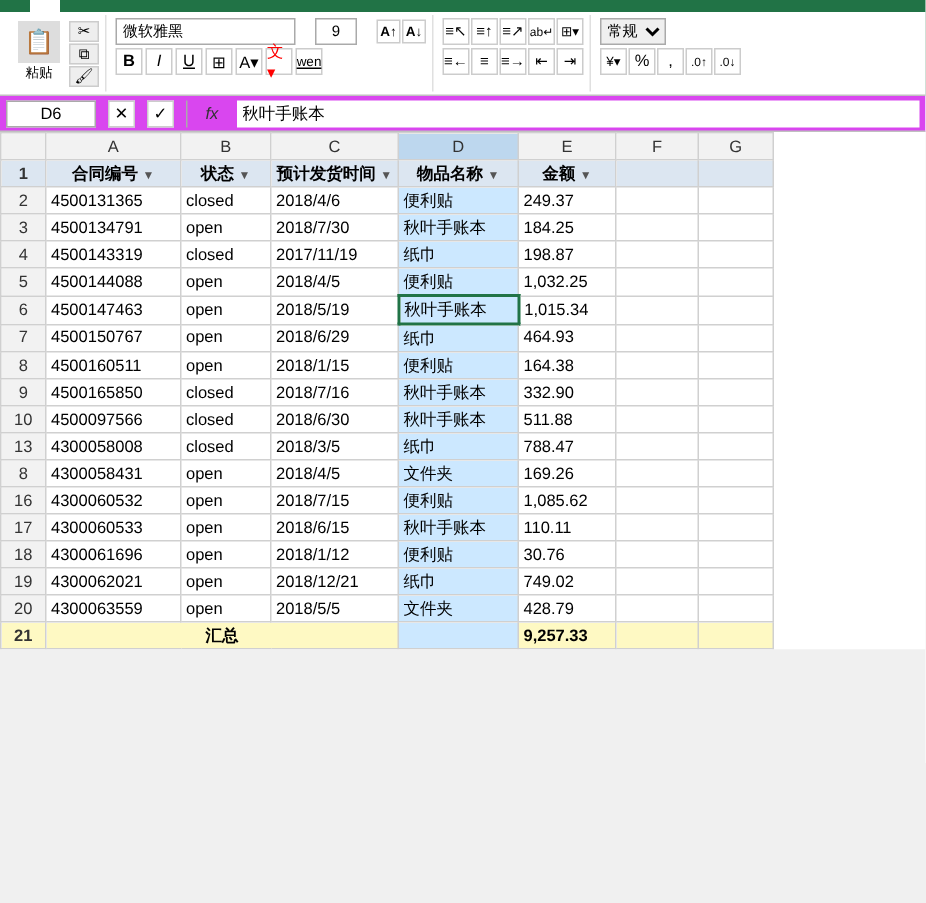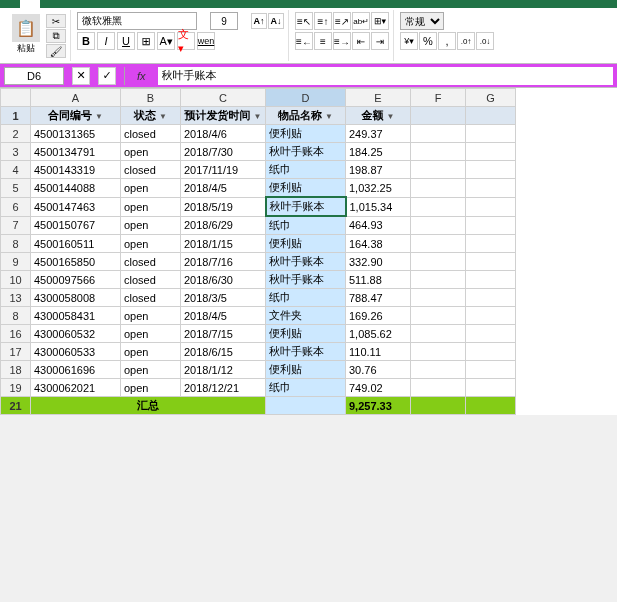--- a/index.html
+++ b/index.html
@@ -56,21 +56,21 @@
     .col-b { width: 60px; }
     .col-c { width: 85px; }
     .col-d { width: 80px; }
     .col-e { width: 65px; }
     .col-f { width: 55px; }
     .col-g { width: 50px; }
     td { vertical-align: middle; }
     td.num { }
     .header-row td { background: #dce6f1; font-weight: bold; text-align: center; }
     .selected-cell { background: #cce8ff !important; border: 2px solid #217346 !important; }
-    .total-row td { font-weight: bold; background: #84cc16; }
+    .total-row td { font-weight: bold; background: #fef9c3; }
     .dropdown-arrow { font-size: 8px; color: #555; }
 
     
     .col-d-header { background: #bdd7ee !important; }
 
     .ribbon-section-label { font-size: 9px; color: #666; text-align: center; padding-top: 1px; }
   </style>
 </head>
 <body>
 
@@ -350,20 +350,30 @@
         <tr>
           <td class="row-header">19</td>
           <td>4300062021</td>
           <td>open</td>
           <td>2018/12/21</td>
           <td style="background-color: rgb(204, 232, 255);">纸巾</td>
           <td class="num">749.02</td>
           <td></td>
           <td></td>
         </tr>
+        <tr>
+          <td class="row-header">20</td>
+          <td>4300063559</td>
+          <td>open</td>
+          <td>2018/5/5</td>
+          <td style="background-color: rgb(204, 232, 255);">文件夹</td>
+          <td class="num">428.79</td>
+          <td></td>
+          <td></td>
+        </tr>
         <tr class="total-row">
           <td class="row-header">21</td>
           <td colspan="3" style="text-align: center;">汇总</td>
           <td style="background-color: rgb(204, 232, 255);"></td>
           <td class="num">9,257.33</td>
           <td></td>
           <td></td>
         </tr>
       </tbody>
   </table>

